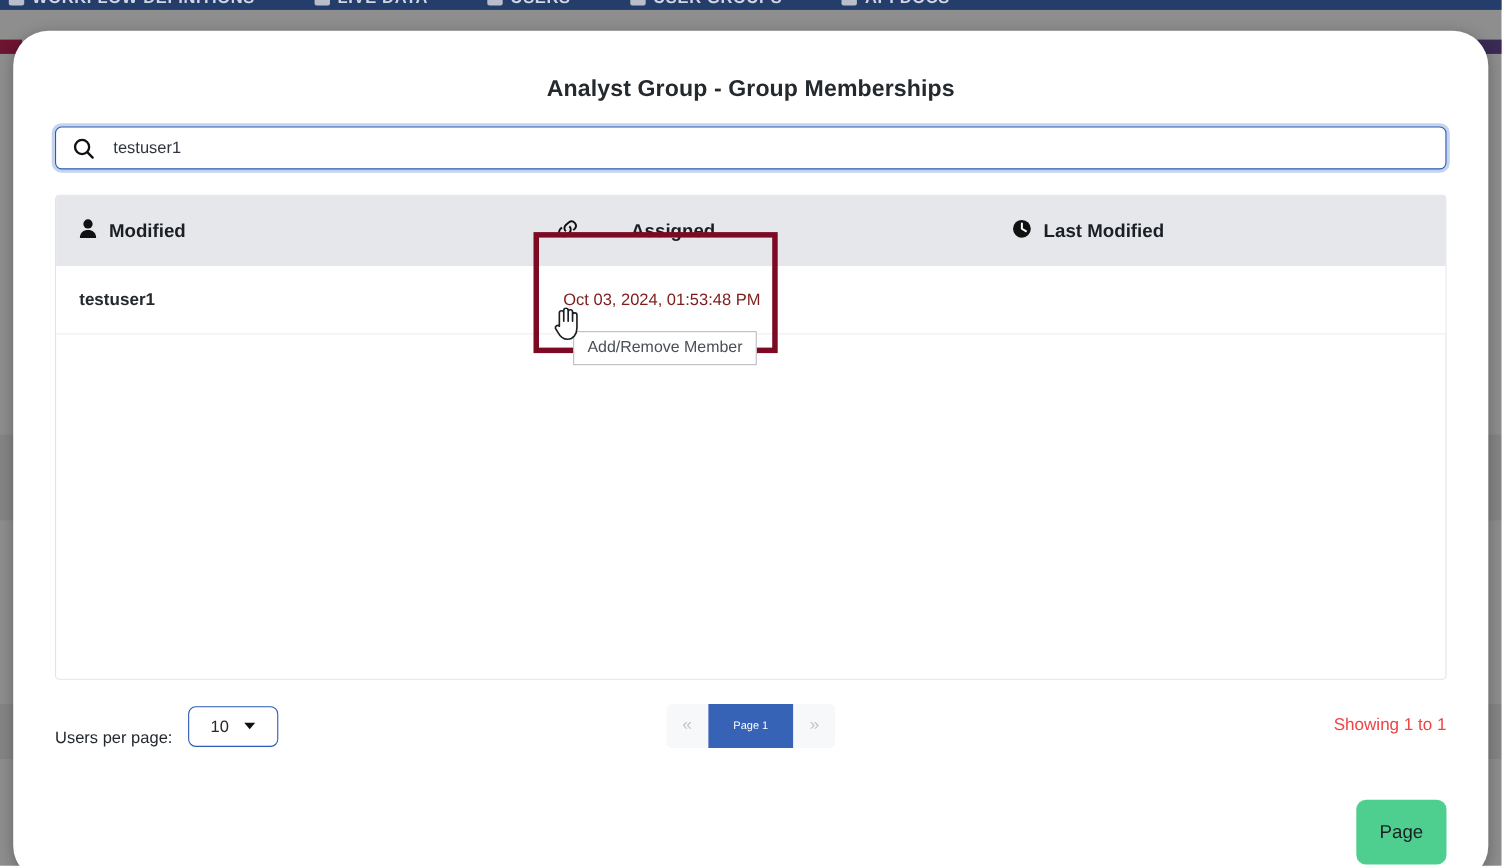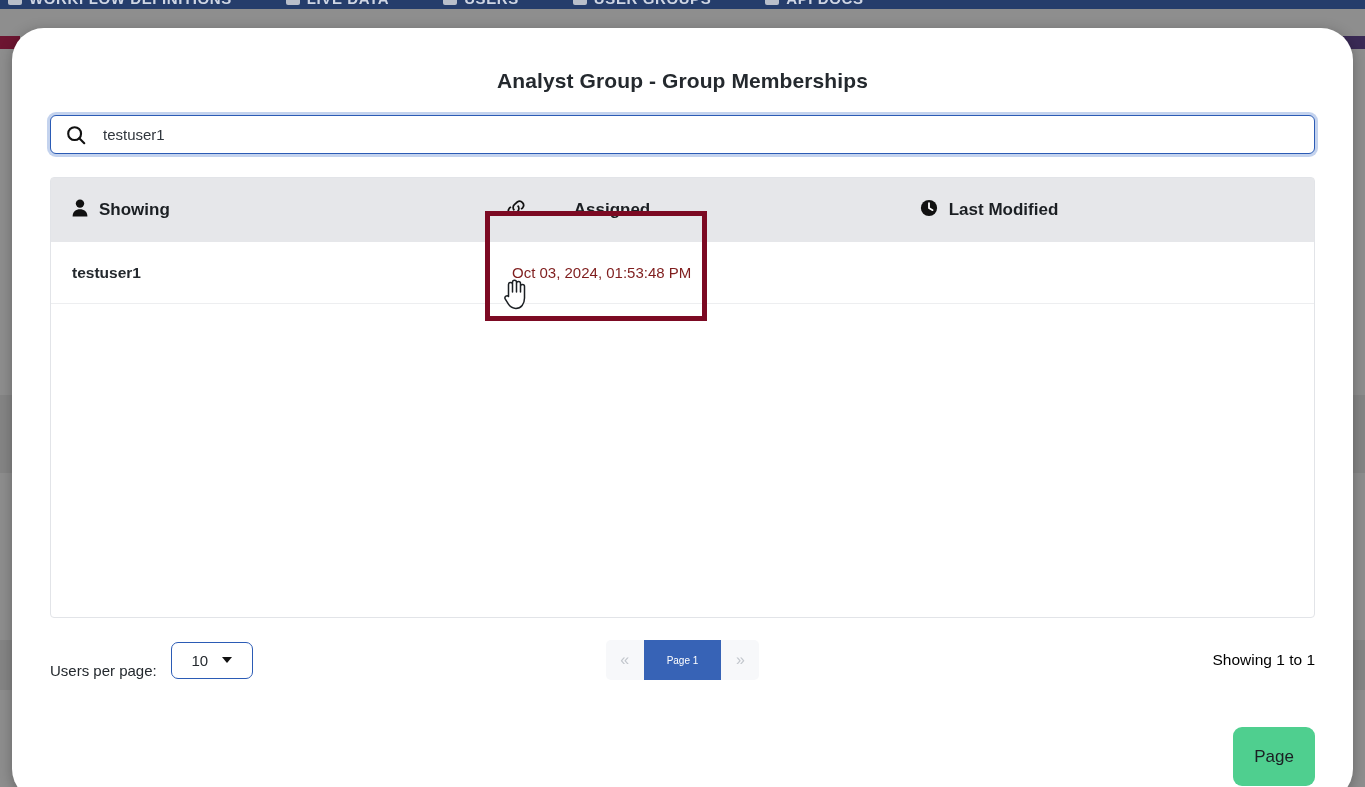--- a/index.html
+++ b/index.html
@@ -236,21 +236,21 @@
     color: #fff;
     font-size: 10px;
     padding: 0 23px;
     display: flex; align-items: center; justify-content: center;
     cursor: pointer;
   }
   #showing-text {
     width: 440px;
     text-align: right;
     font-size: 15.5px;
-    color: #000000;
+    color: #ef4444;
   }
 
   
   #done-row {
     display: flex; justify-content: flex-end;
     margin-top: 45px;
   }
   #done-button {
     width: 82px; height: 59px;
     background: #4fcf8f;
@@ -316,21 +316,21 @@
   <div id="table">
 
     <div id="table-head">
       <div class="th col-user">
         <span>
           <svg width="16" height="18" viewBox="0 0 16 18" fill="#111">
             <circle cx="8" cy="4.6" r="4.2"></circle>
             <path d="M0.6 17.4 C0.6 12.6 4 10.2 8 10.2 C12 10.2 15.4 12.6 15.4 17.4 Z"></path>
           </svg>
         </span>
-        <span>Showing</span>
+        <span>Modified</span>
       </div>
       <div class="th col-assign">
         <span>
           <svg width="20" height="18" viewBox="0 0 22 18" fill="none" stroke="#111" stroke-width="1.9">
             <path d="M9.2 11.6 A4.4 4.4 0 0 1 9.2 5.2 L12.4 2.4 A4.4 4.4 0 0 1 18.3 8.8 L16.6 10.3"></path>
             <path d="M12.8 6.4 A4.4 4.4 0 0 1 12.8 12.8 L9.6 15.6 A4.4 4.4 0 0 1 3.7 9.2 L5.4 7.7"></path>
           </svg>
         </span>
         <span>Assigned</span>
       </div>
@@ -348,20 +348,21 @@
     <div id="table-body">
       <div class="tr">
         <div class="td td-user">testuser1</div>
         <div class="td td-mod">Oct 03, 2024, 01:53:48 PM</div>
       </div>
 
       <div id="highlight-box"></div>
     </div>
   </div>
 
+  <div id="tooltip">Add/Remove Member</div>
 
   <span id="cursor-hand">
     <svg width="26" height="32" viewBox="0 0 26 32">
       <path d="M7.5 18.5 V6.5 a2 2 0 0 1 4 0 V14 V4.2 a2 2 0 0 1 4 0 V14 V5.6 a2 2 0 0 1 4 0 V14 V8.4
                a2 2 0 0 1 4 0 V20 c0 6-3.4 10.4-8.6 10.4 -4.2 0-6.4-2-8.4-5.8 L4 20.6
                a2.1 2.1 0 0 1 3.5-2.1 Z" fill="#ffffff" stroke="#1b1f23" stroke-width="1.5" stroke-linejoin="round"></path>
     </svg>
   </span>
 
   <div id="table-footer">

